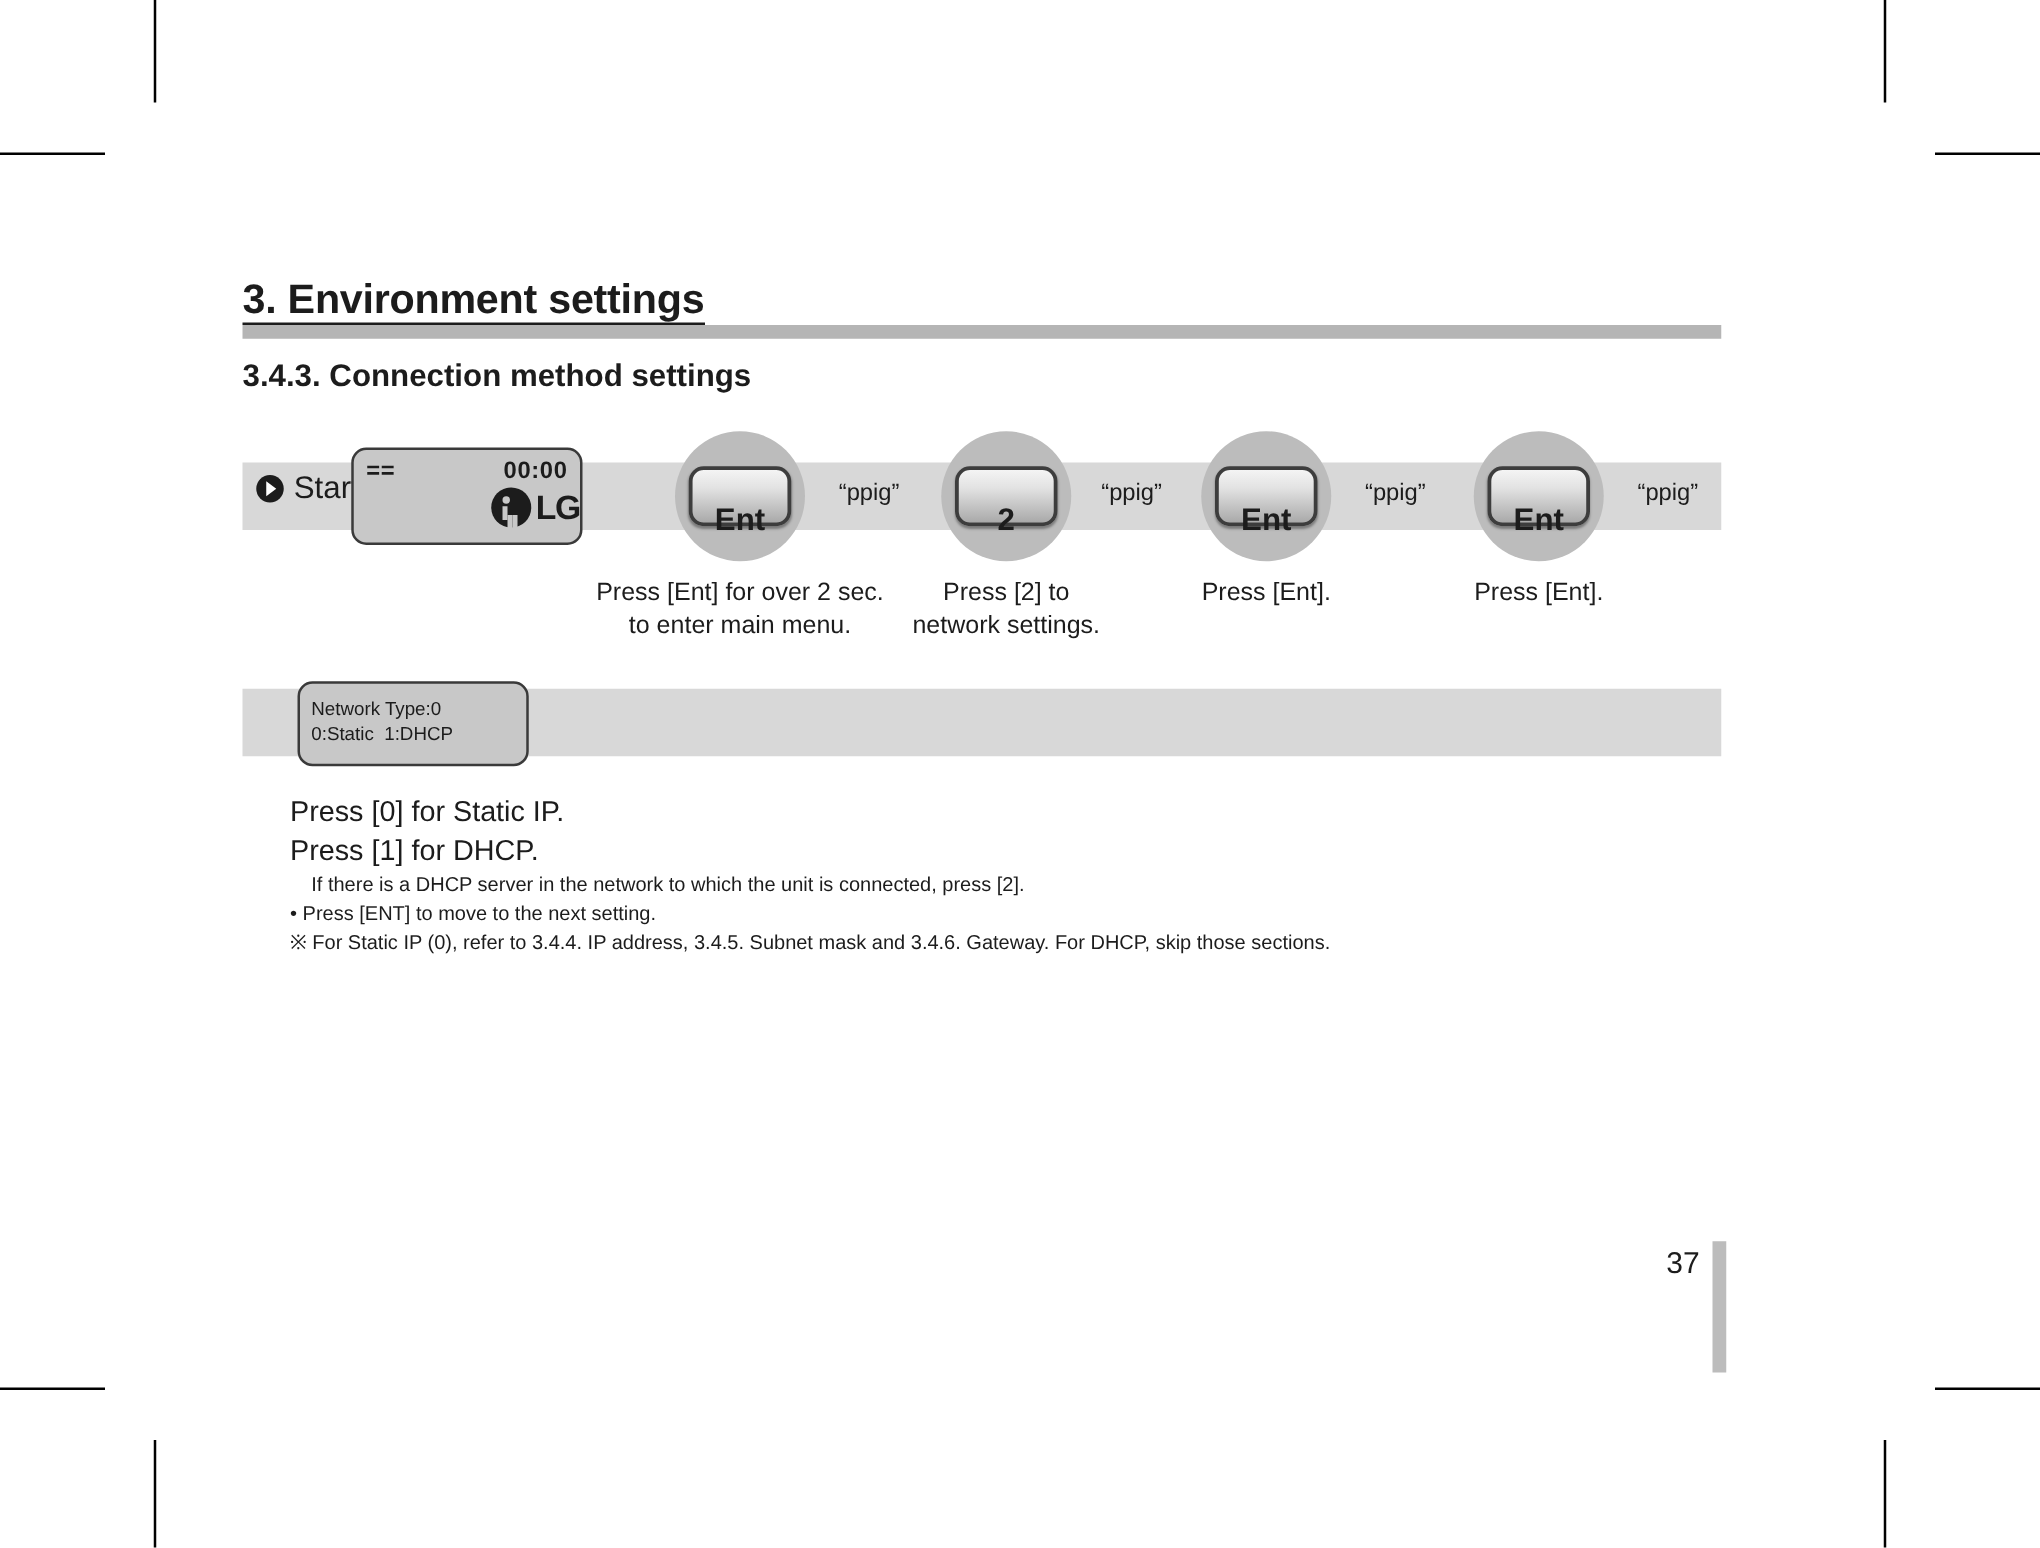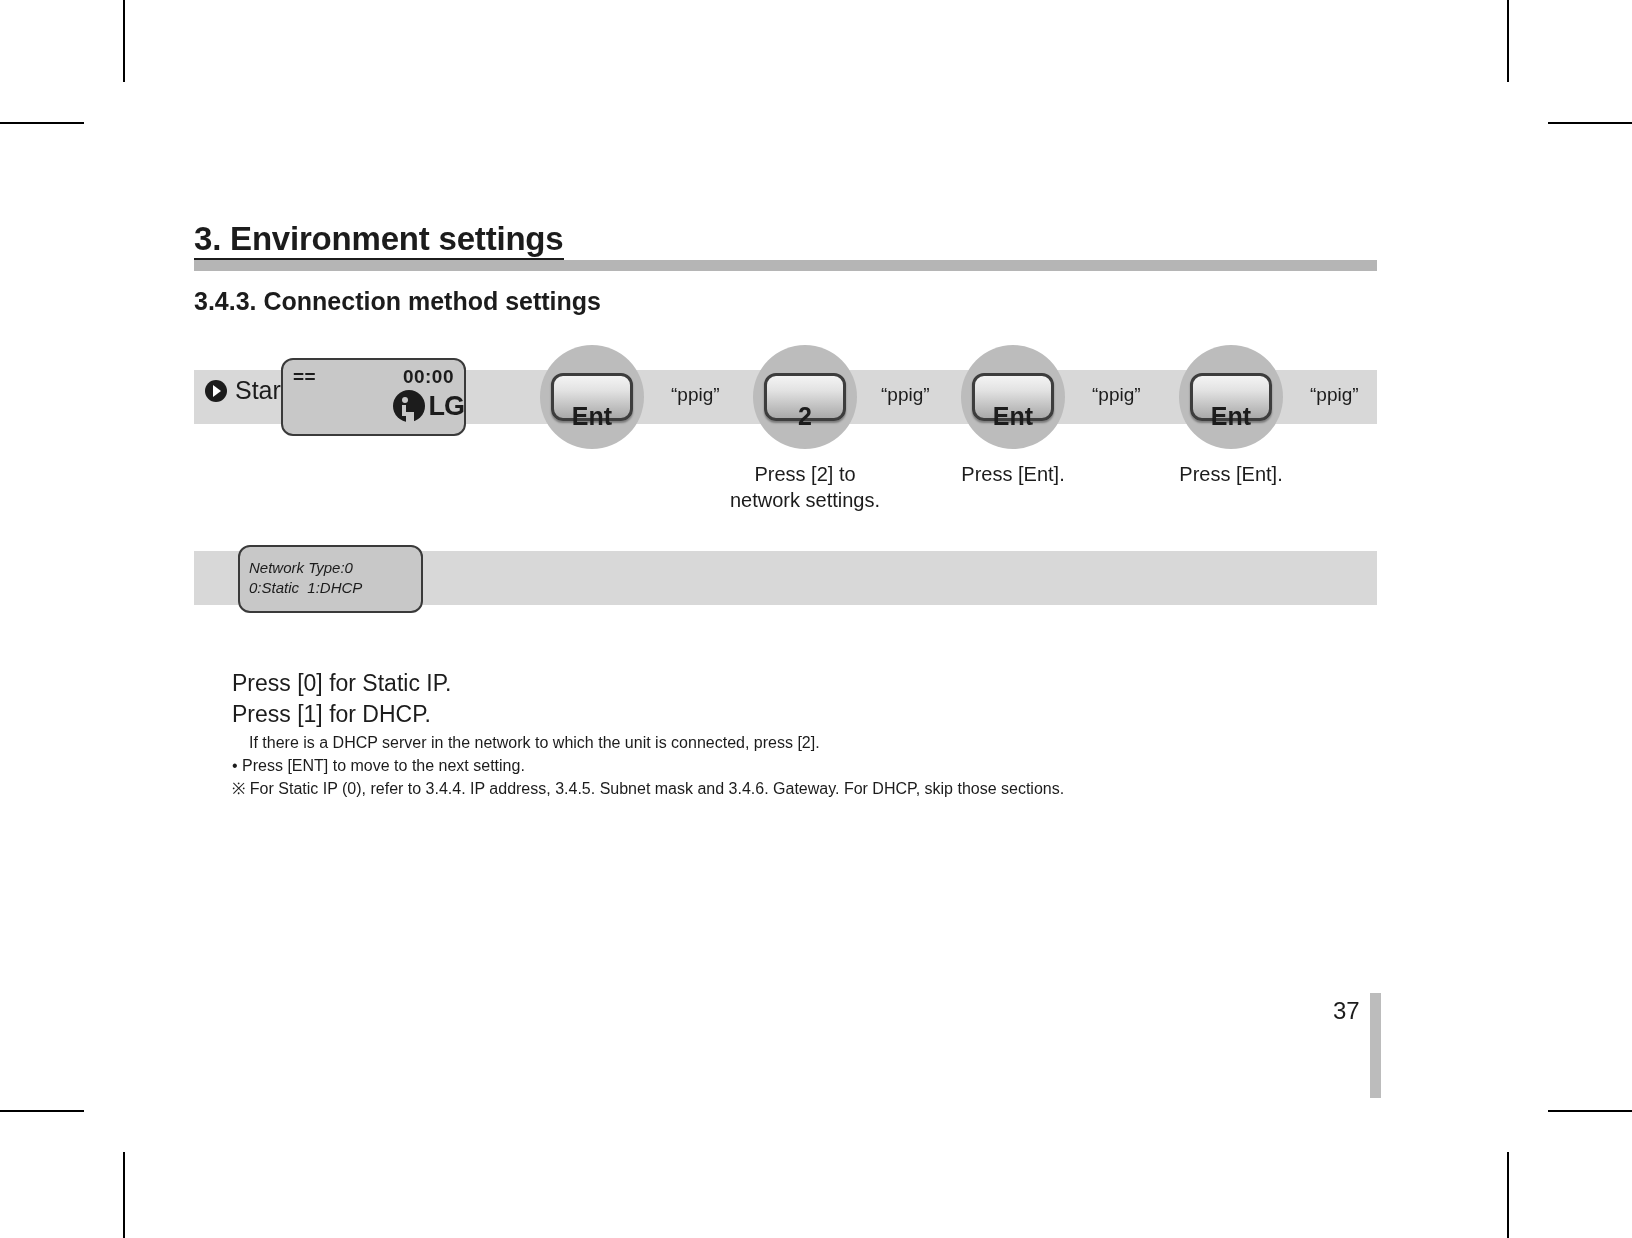--- a/index.html
+++ b/index.html
@@ -197,21 +197,20 @@
     letter-spacing: -1px;
     line-height: 1;
   }
 
   .lcd-2 {
     left: 238px;
     top: 545px;
     width: 185px;
     height: 68px;
     padding: 11px 0 13px 9px;
-    font-style: italic;
   }
   .lcd-2-line {
     font-size: 15px;
     color: #1c1c1c;
     line-height: 1.35;
     white-space: pre;
   }
 
   
   .step {
@@ -274,21 +273,21 @@
   }
   .beep-1 { left: 671px; }
   .beep-2 { left: 881px; }
   .beep-3 { left: 1092px; }
   .beep-4 { left: 1310px; }
 
   
   .body-block {
     position: absolute;
     left: 232px;
-    top: 668px;
+    top: 634px;
     width: 1150px;
   }
   .body-lead {
     font-size: 23px;
     color: #1c1c1c;
     line-height: 1.32;
     margin: 0 0 1px 0;
     white-space: nowrap;
   }
   .body-note {
@@ -355,20 +354,22 @@
       <span class="lg-text">LG</span>
     </div>
   </div>
 
   <div class="step step-1">
     <div class="step-halo">
       <div class="key">
         <span class="key-label">Ent</span>
       </div>
     </div>
+    <div class="step-caption">Press [Ent] for over 2 sec.
+to enter main menu.</div>
   </div>
   <div class="beep beep-1">“ppig”</div>
 
   <div class="step step-2">
     <div class="step-halo">
       <div class="key">
         <span class="key-label">2</span>
       </div>
     </div>
     <div class="step-caption">Press [2] to

